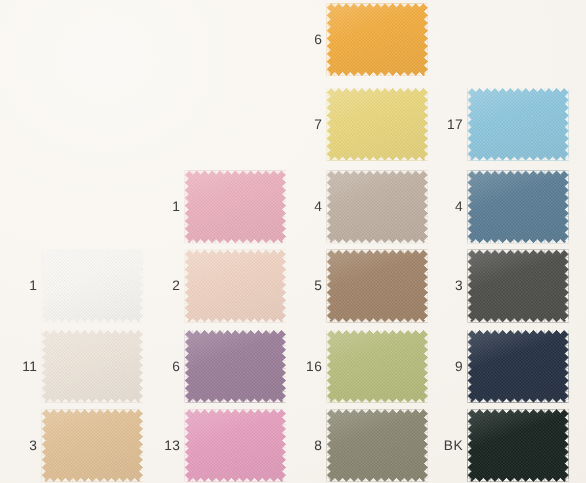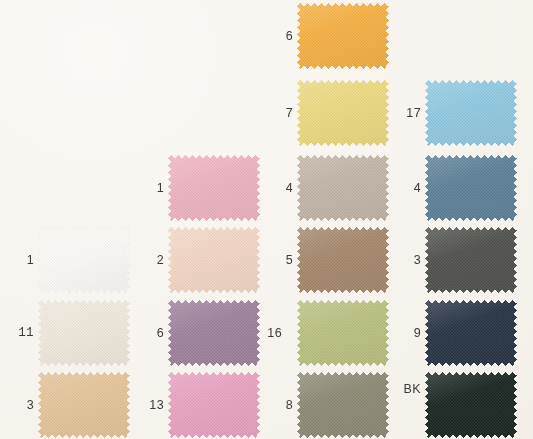--- a/index.html
+++ b/index.html
@@ -150,39 +150,39 @@
     </div>
     <div class="label" style="left: 399px; width: 22px; top: 254px;">3</div>
     <div class="swatch" style="left: 425px; top: 227px; width: 92px; height: 66px; --c: #4d4d4a; --bg: #f7f4ef;">
       <div class="cloth"></div>
       <div class="sheen"></div>
       <div class="zig-t"></div>
       <div class="zig-b"></div>
       <div class="zig-l"></div>
       <div class="zig-r"></div>
     </div>
-    <div class="label" style="left: 12px; width: 22px; top: 327px; font-family: Liberation Mono, monospace;">11</div>
+    <div class="label" style="left: 12px; width: 22px; top: 327px;">11</div>
     <div class="swatch pale" style="left: 38px; top: 300px; width: 92px; height: 66px; --c: #f0e7dc; --bg: #f7f4ef;">
       <div class="cloth"></div>
       <div class="sheen"></div>
       <div class="zig-t"></div>
       <div class="zig-b"></div>
       <div class="zig-l"></div>
       <div class="zig-r"></div>
     </div>
     <div class="label" style="left: 142px; width: 22px; top: 327px;">6</div>
     <div class="swatch" style="left: 168px; top: 300px; width: 92px; height: 66px; --c: #9d7f9b; --bg: #f7f4ef;">
       <div class="cloth"></div>
       <div class="sheen"></div>
       <div class="zig-t"></div>
       <div class="zig-b"></div>
       <div class="zig-l"></div>
       <div class="zig-r"></div>
     </div>
-    <div class="label" style="left: 260px; width: 22px; top: 327px;">16</div>
+    <div class="label" style="left: 271px; width: 22px; top: 327px;">16</div>
     <div class="swatch" style="left: 297px; top: 300px; width: 92px; height: 66px; --c: #b9c07e; --bg: #f7f4ef;">
       <div class="cloth"></div>
       <div class="sheen"></div>
       <div class="zig-t"></div>
       <div class="zig-b"></div>
       <div class="zig-l"></div>
       <div class="zig-r"></div>
     </div>
     <div class="label" style="left: 399px; width: 22px; top: 327px;">9</div>
     <div class="swatch" style="left: 425px; top: 300px; width: 92px; height: 66px; --c: #232f42; --bg: #f7f4ef;">
@@ -213,21 +213,21 @@
     </div>
     <div class="label" style="left: 271px; width: 22px; top: 399px;">8</div>
     <div class="swatch" style="left: 297px; top: 372px; width: 92px; height: 66px; --c: #8a8872; --bg: #f7f4ef;">
       <div class="cloth"></div>
       <div class="sheen"></div>
       <div class="zig-t"></div>
       <div class="zig-b"></div>
       <div class="zig-l"></div>
       <div class="zig-r"></div>
     </div>
-    <div class="label" style="left: 399px; width: 22px; top: 383px;">BK</div>
+    <div class="label" style="left: 399px; width: 22px; top: 399px;">BK</div>
     <div class="swatch" style="left: 425px; top: 372px; width: 92px; height: 66px; --c: #15211d; --bg: #f7f4ef;">
       <div class="cloth"></div>
       <div class="sheen"></div>
       <div class="zig-t"></div>
       <div class="zig-b"></div>
       <div class="zig-l"></div>
       <div class="zig-r"></div>
     </div>
   </div>
 

